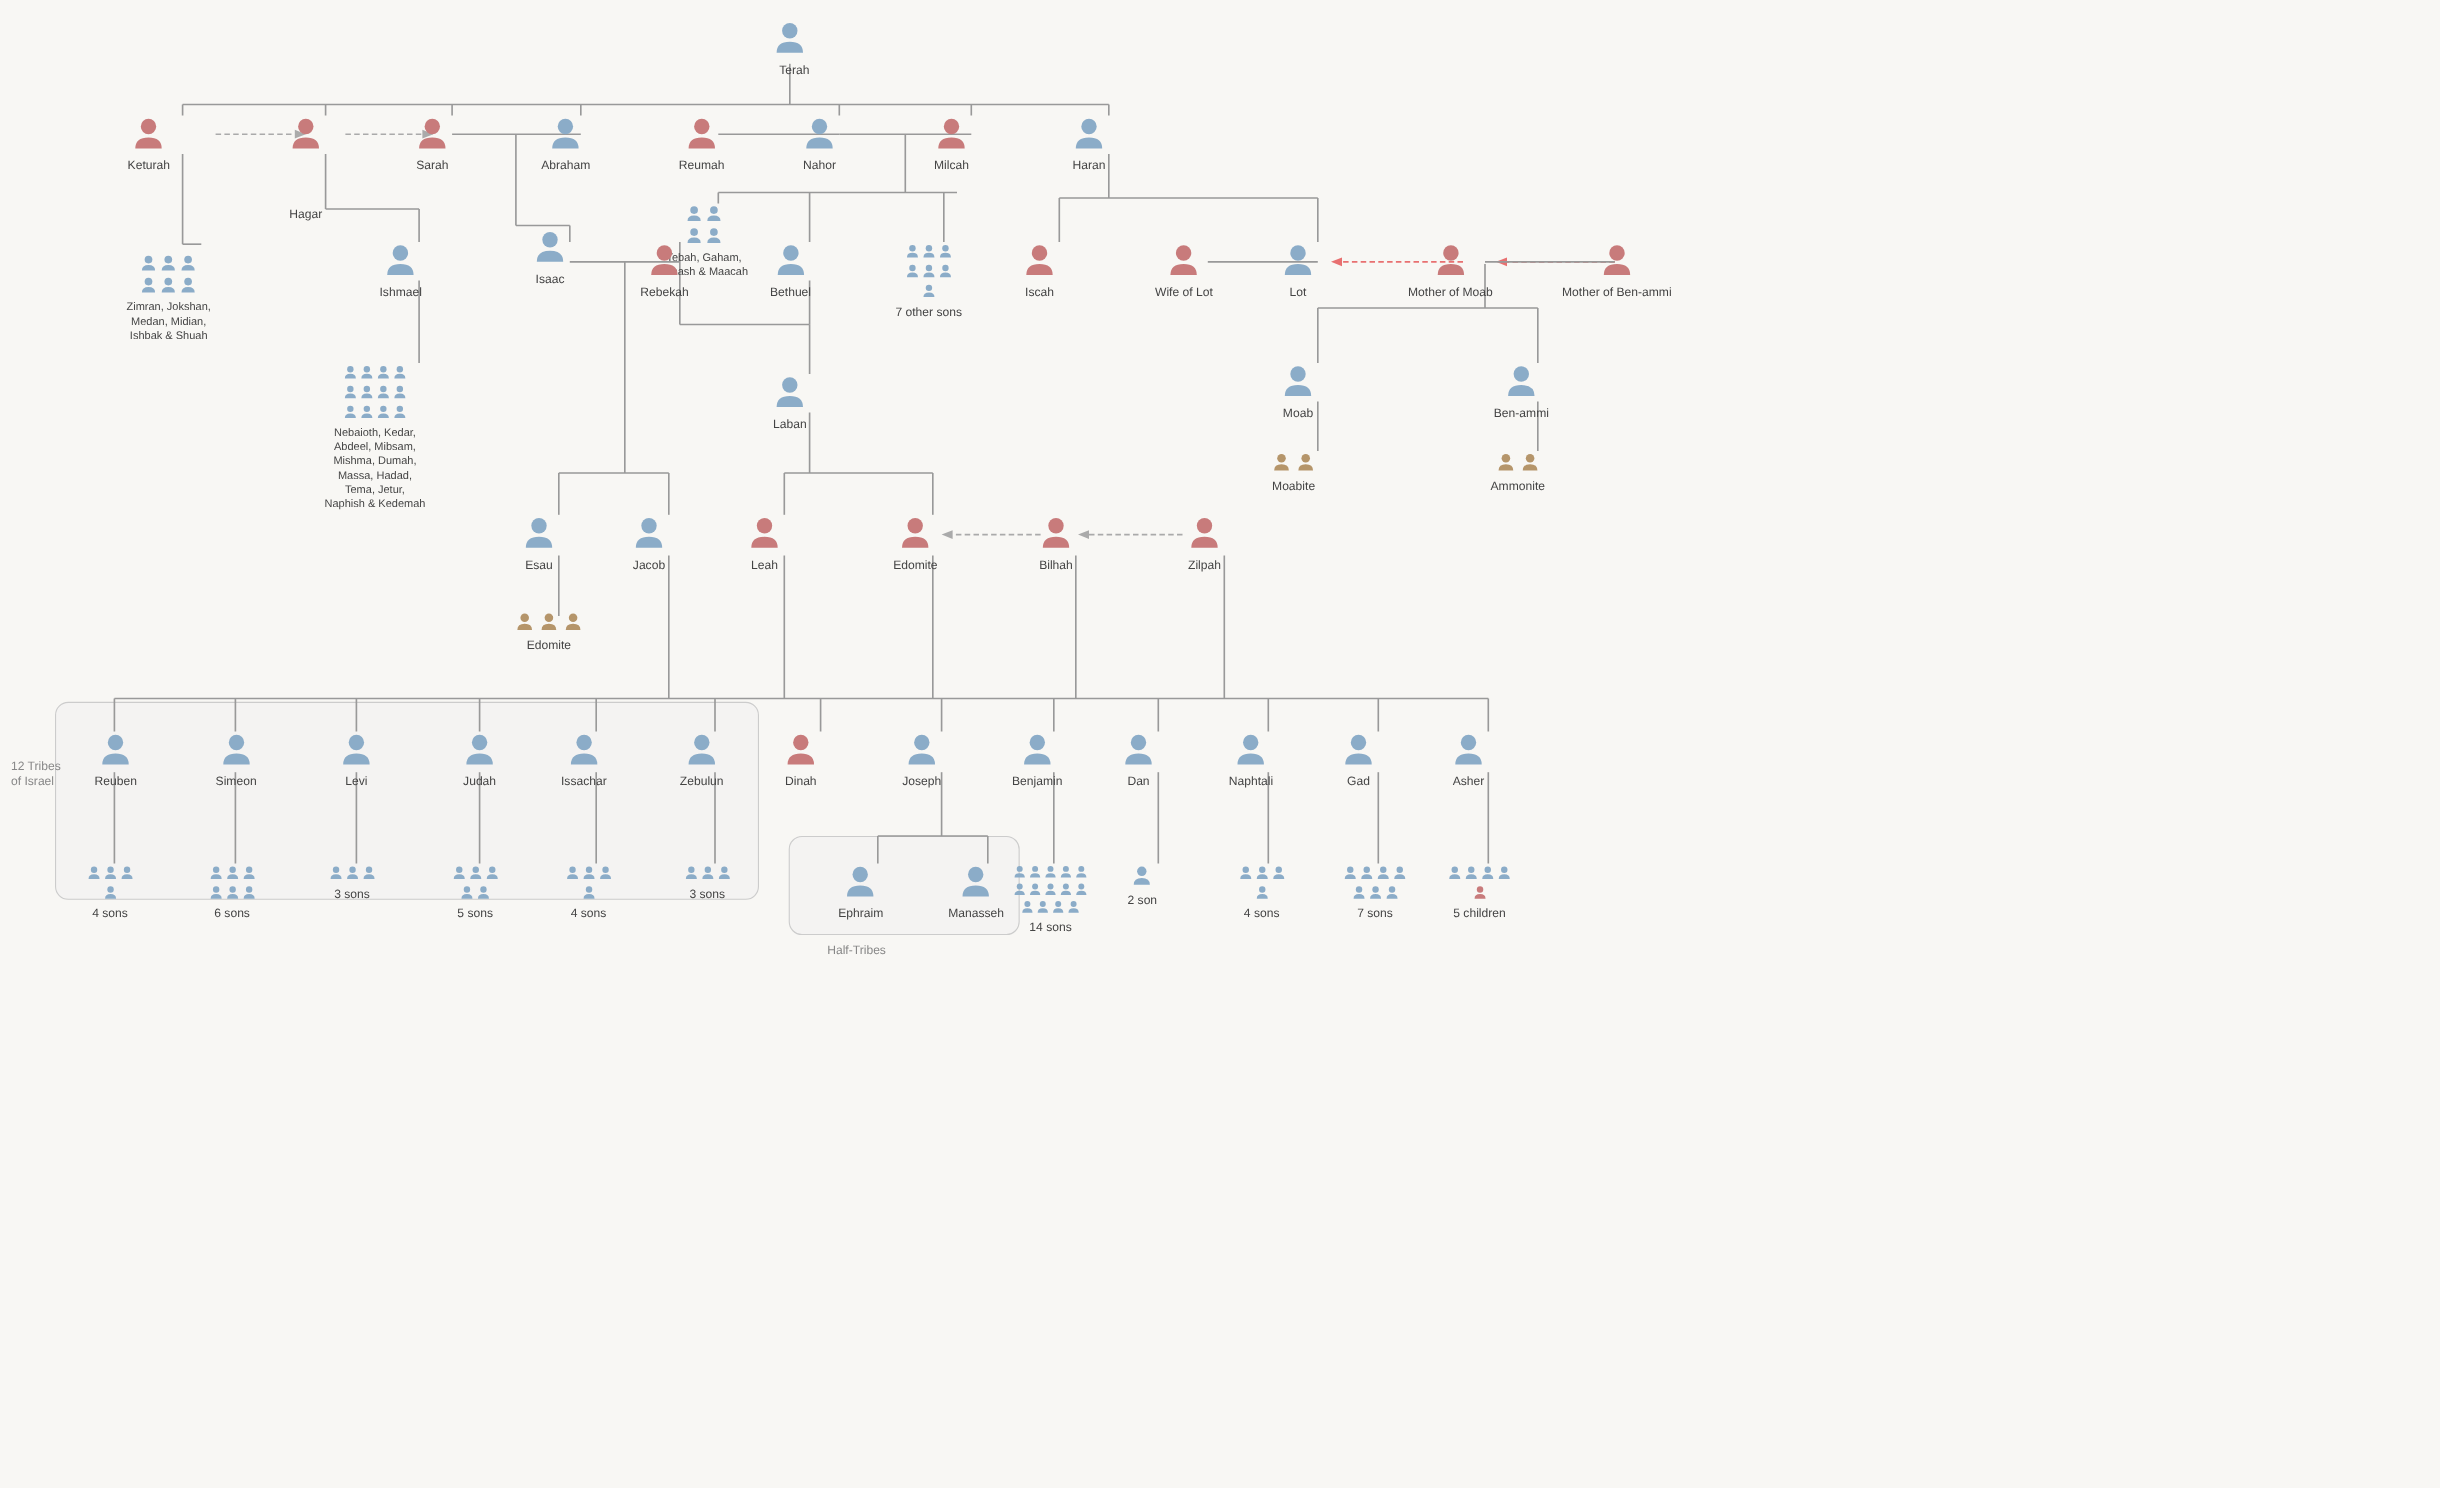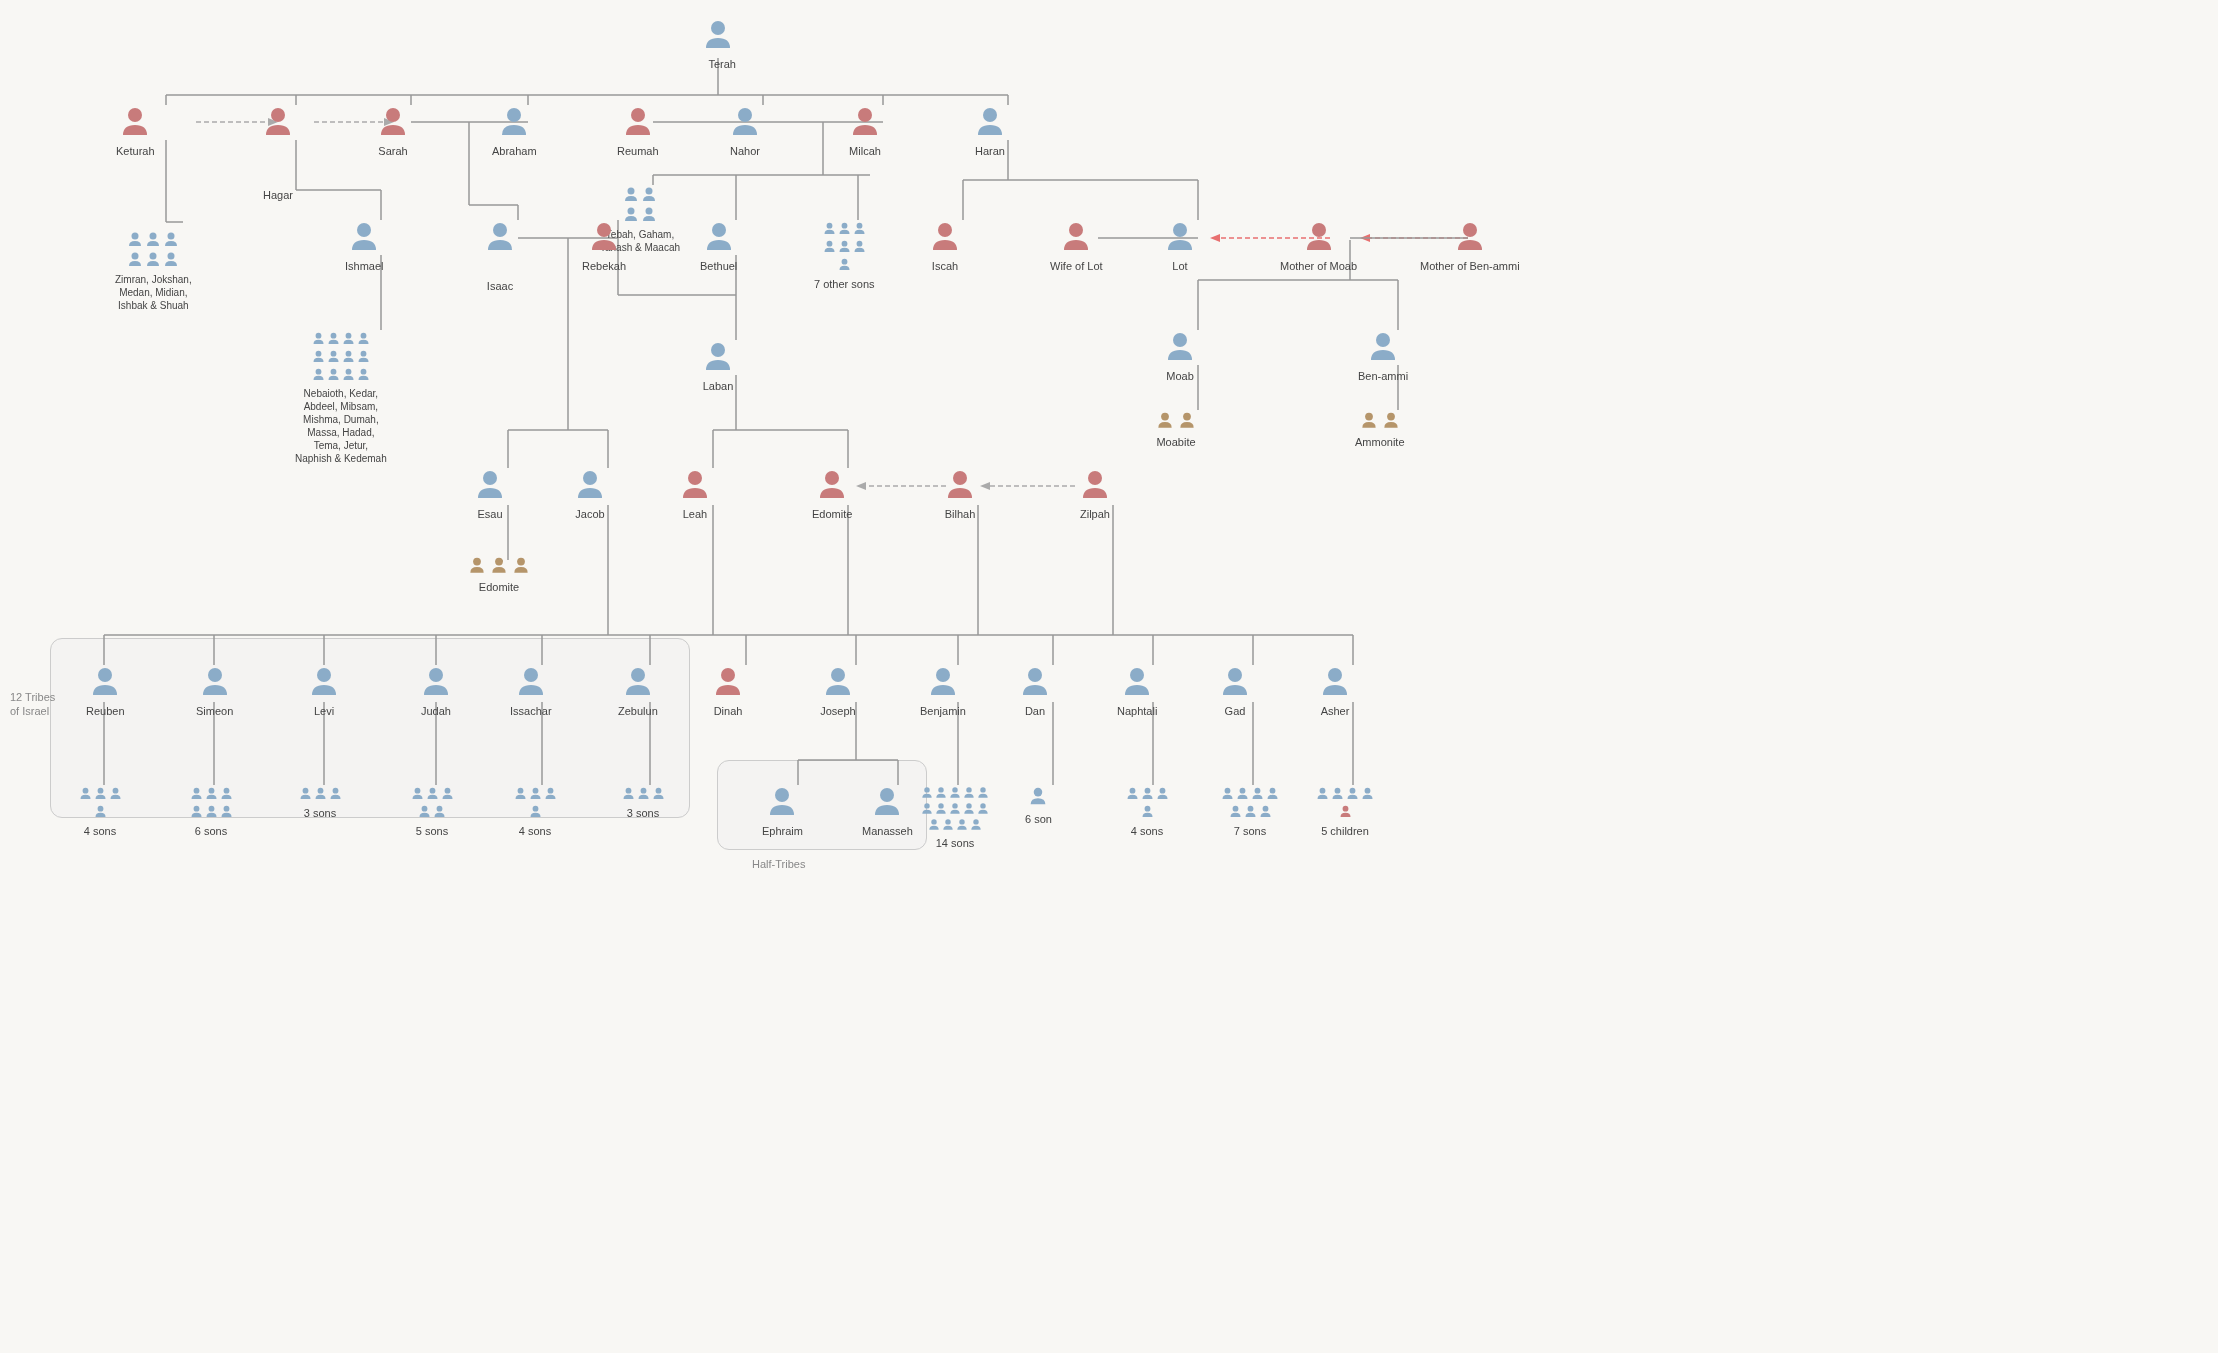--- a/index.html
+++ b/index.html
@@ -371,21 +371,21 @@
   </div>
 
   <div class="node" style="left:345px; top:220px;justify-content:space-between;">
     <svg class="person-icon" viewBox="0 0 36 36">
         <circle cx="18" cy="10" r="7" fill="#8bacc8"></circle>
         <path d="M6 30 Q6 20 18 20 Q30 20 30 30" fill="#8bacc8"></path>
       </svg>
     <span class="node-label">Ishmael</span>
   </div>
 
-  <div class="node" style="left:482px; top:220px;gap:20px;">
+  <div class="node" style="left:482px; top:208px;">
     <svg class="person-icon" viewBox="0 0 36 36">
         <circle cx="18" cy="10" r="7" fill="#8bacc8"></circle>
         <path d="M6 30 Q6 20 18 20 Q30 20 30 30" fill="#8bacc8"></path>
       </svg>
     <span class="node-label">Isaac</span>
   </div>
 
   <div class="node" style="left:582px; top:220px;">
     <svg class="person-icon" viewBox="0 0 36 36">
         <circle cx="18" cy="10" r="7" fill="#c87b7b"></circle>
@@ -969,21 +969,21 @@
         </svg>
     </div>
     <span class="node-label">14 sons</span>
   </div>
 
   <div class="node" style="left:1025px; top:785px;">
     <svg width="22" height="24" viewBox="0 0 36 36">
         <circle cx="18" cy="10" r="7" fill="#8bacc8"></circle>
         <path d="M6 30 Q6 20 18 20 Q30 20 30 30" fill="#8bacc8"></path>
       </svg>
-    <span class="node-label">6 son</span>
+    <span class="node-label">2 son</span>
   </div>
 
   <div class="node" style="left:1122px; top:785px;">
     <div class="multi-group" style="width:50px;">
       <svg width="15" height="18" viewBox="0 0 36 36">
           <circle cx="18" cy="10" r="7" fill="#8bacc8"></circle>
           <path d="M6 30 Q6 20 18 20 Q30 20 30 30" fill="#8bacc8"></path>
         </svg>
       <svg width="15" height="18" viewBox="0 0 36 36">
           <circle cx="18" cy="10" r="7" fill="#8bacc8"></circle>

